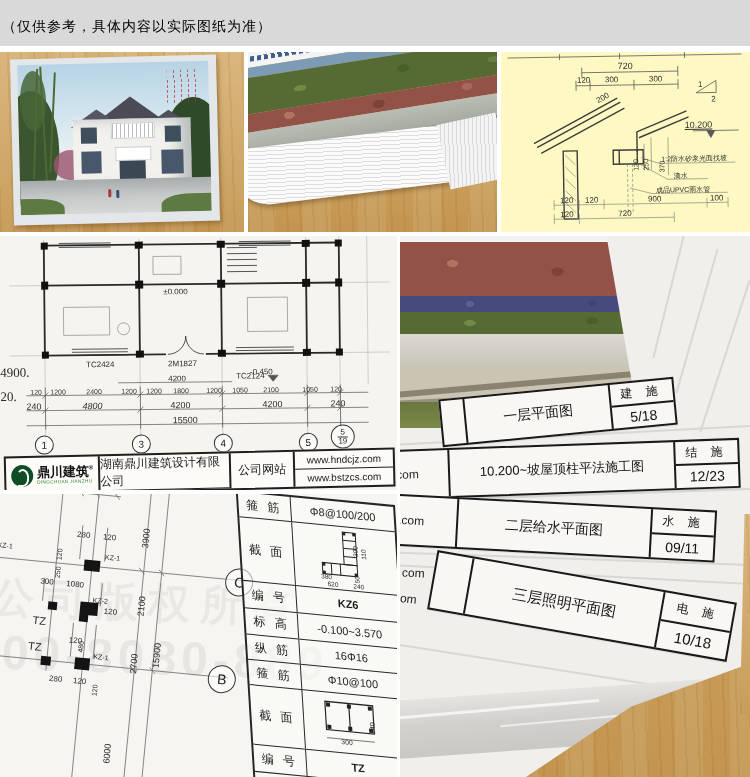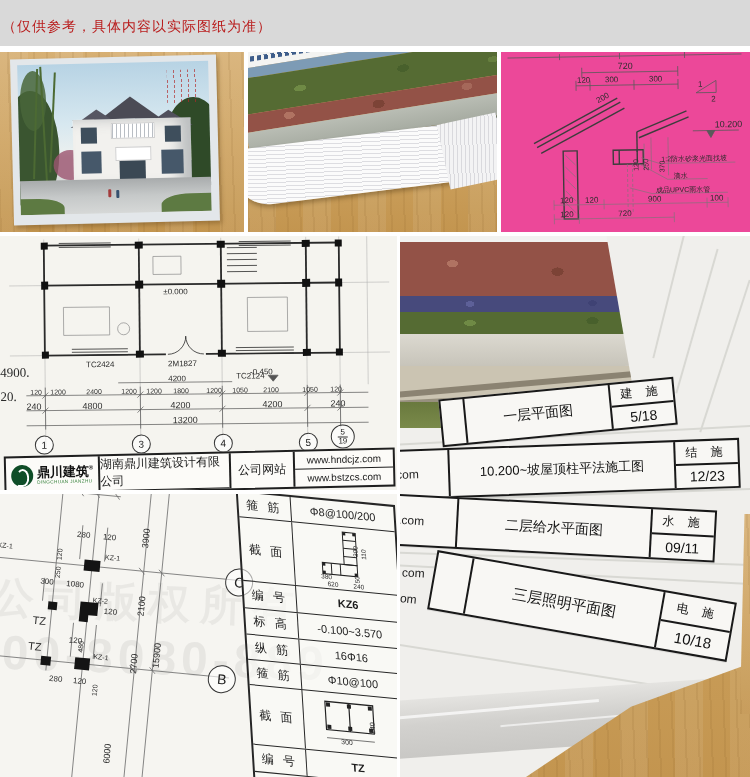--- a/index.html
+++ b/index.html
@@ -2,21 +2,21 @@
 <html><head>
 <meta charset="utf-8">
 <style>
   html,body{margin:0;padding:0;background:#ffffff;}
   .page{position:relative;width:750px;height:777px;background:#ffffff;overflow:hidden;
         font-family:"Liberation Sans","DejaVu Sans",sans-serif;}
   
   .header{position:absolute;left:0;top:0;width:750px;height:46px;background:#d9d9d9;
           display:flex;align-items:center;}
   .header-title{font-size:27px;font-weight:bold;color:#3a3a3a;margin-left:10px;letter-spacing:3px;}
-  .header-sub{font-size:14px;color:#b91c1c;margin-left:2px;padding-top:8px;letter-spacing:1px;}
+  .header-sub{font-size:14px;color:#000000;margin-left:2px;padding-top:8px;letter-spacing:1px;}
   
   .photo{position:absolute;overflow:hidden;background:#f5f4f0;}
   .wood{background:
     repeating-linear-gradient(88deg, rgba(122,82,28,0.10) 0 2px, rgba(0,0,0,0) 2px 13px),
     repeating-linear-gradient(90deg, rgba(255,255,255,0.08) 0 28px, rgba(0,0,0,0) 28px 55px),
     linear-gradient(180deg,#d7b074 0%,#cda25f 55%,#c3954f 100%);}
   
   .dim{position:absolute;font-size:8px;color:#2e2e2e;white-space:nowrap;line-height:1;}
   .dimv{position:absolute;font-size:8px;color:#2e2e2e;white-space:nowrap;line-height:1;
         transform:rotate(-90deg);transform-origin:left bottom;}
@@ -49,21 +49,21 @@
   .mottle-red{background:
      radial-gradient(9px 6px at 15% 40%,#b07362 0 60%,transparent 61%),
      radial-gradient(10px 7px at 45% 55%,#7c4336 0 60%,transparent 61%),
      radial-gradient(9px 6px at 75% 35%,#a5685a 0 60%,transparent 61%),
      radial-gradient(8px 6px at 92% 60%,#8a4d40 0 60%,transparent 61%),#935247;}
   .mottle-green{background:
      radial-gradient(10px 5px at 20% 50%,#6f8a45 0 60%,transparent 61%),
      radial-gradient(10px 6px at 55% 40%,#48602c 0 60%,transparent 61%),
      radial-gradient(9px 5px at 85% 55%,#667f3e 0 60%,transparent 61%),#556b33;}
   
-  .paperC{background:#ec4899;}
+  .paperC{background:#fef9c3;}
   .paperBP{background:#f5f4ef;}
   .paperCP{background:#f6f5f1;}
   svg.lines{position:absolute;left:0;top:0;}
   
   .tstrip{position:absolute;left:3px;right:3px;top:216px;height:35px;background:#fcfbf8;
           border:2px solid #1f1f1f;display:flex;transform:rotate(-0.7deg);}
   .t-logo{width:92px;border-right:2px solid #1f1f1f;display:flex;align-items:center;
           justify-content:center;gap:4px;}
   .logo-mark{width:22px;height:22px;border-radius:50%;background:#0f4d27;position:relative;flex:none;}
   .logo-mark:after{content:"";position:absolute;left:5px;top:4px;width:9px;height:14px;
@@ -242,21 +242,21 @@
             <line x1="172" y1="161" x2="172" y2="171"></line>
         </g>
       </svg>
       <span class="dim" style="left:118px;top:10px;font-size:9px;">720</span>
       <span class="dim" style="left:77px;top:24px;">120</span>
       <span class="dim" style="left:105px;top:24px;">300</span>
       <span class="dim" style="left:149px;top:24px;">300</span>
       <span class="dim" style="left:96px;top:42px;transform:rotate(-27deg);">200</span>
       <span class="dim" style="left:198px;top:30px;">1</span>
       <span class="dim" style="left:211px;top:45px;">2</span>
-      <span class="dim" style="left:214px;top:70px;font-size:9px;">10.200</span>
+      <span class="dim" style="left:184px;top:70px;font-size:9px;text-decoration:underline;">10.200</span>
       <span class="dimv" style="left:138px;top:112px;font-size:7px;">120</span>
       <span class="dimv" style="left:148px;top:112px;font-size:7px;">250</span>
       <span class="dimv" style="left:164px;top:114px;font-size:7px;">370</span>
       <span class="tag" style="left:160px;top:104px;font-size:7px;">1:2防水砂浆光面找坡</span>
       <span class="tag" style="left:172px;top:121px;font-size:7px;">滴水</span>
       <span class="tag" style="left:154px;top:135px;font-size:7px;">成品UPVC雨水管</span>
       <span class="dim" style="left:58px;top:144px;">120</span>
       <span class="dim" style="left:83px;top:144px;">120</span>
       <span class="dim" style="left:146px;top:144px;">900</span>
       <span class="dim" style="left:208px;top:144px;">100</span>
@@ -362,25 +362,25 @@
       <span class="dim" style="left:121px;top:151px;font-size:7px;">1200</span>
       <span class="dim" style="left:146px;top:151px;font-size:7px;">1200</span>
       <span class="dim" style="left:173px;top:151px;font-size:7px;">1800</span>
       <span class="dim" style="left:206px;top:151px;font-size:7px;">1200</span>
       <span class="dim" style="left:232px;top:151px;font-size:7px;">1050</span>
       <span class="dim" style="left:263px;top:151px;font-size:7px;">2100</span>
       <span class="dim" style="left:302px;top:151px;font-size:7px;">1050</span>
       <span class="dim" style="left:330px;top:151px;font-size:7px;">120</span>
 
       <span class="dim" style="left:26px;top:165px;font-size:9px;">240</span>
-      <span class="dim" style="left:82px;top:165px;font-size:9px;">4800</span>
+      <span class="dim" style="left:82px;top:165px;font-size:9px;font-style:italic;">4800</span>
       <span class="dim" style="left:170px;top:165px;font-size:9px;">4200</span>
       <span class="dim" style="left:262px;top:165px;font-size:9px;">4200</span>
       <span class="dim" style="left:330px;top:165px;font-size:9px;">240</span>
-      <span class="dim" style="left:172px;top:180px;font-size:9px;">13200</span>
+      <span class="dim" style="left:172px;top:180px;font-size:9px;">15500</span>
 
       <span class="tag" style="left:0;top:128px;font-size:13px;font-family:'Liberation Serif',serif;">4900.</span>
       <span class="tag" style="left:0;top:152px;font-size:13px;font-family:'Liberation Serif',serif;">20.</span>
 
       <div class="bub" style="left:34px;top:198px;width:17px;height:17px;font-size:10px;">
           <span>1</span>
         </div>
       <div class="bub" style="left:131px;top:198px;width:17px;height:17px;font-size:10px;">
           <span>3</span>
         </div>

